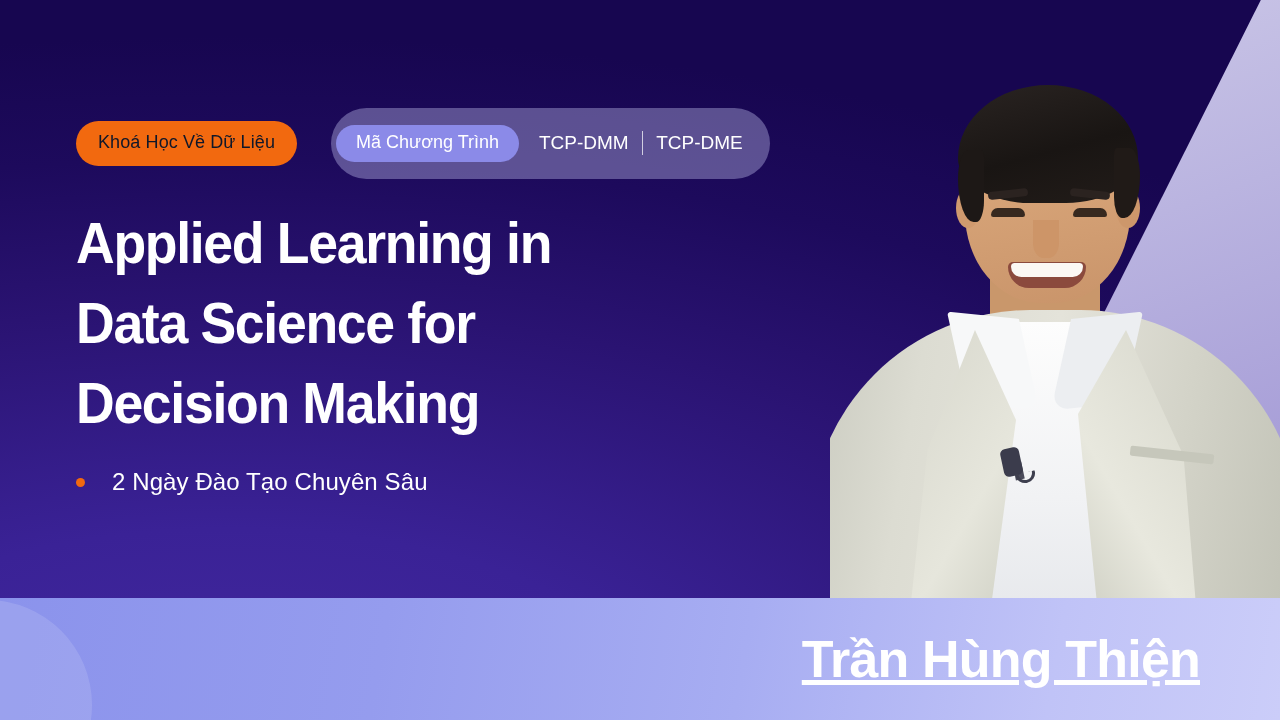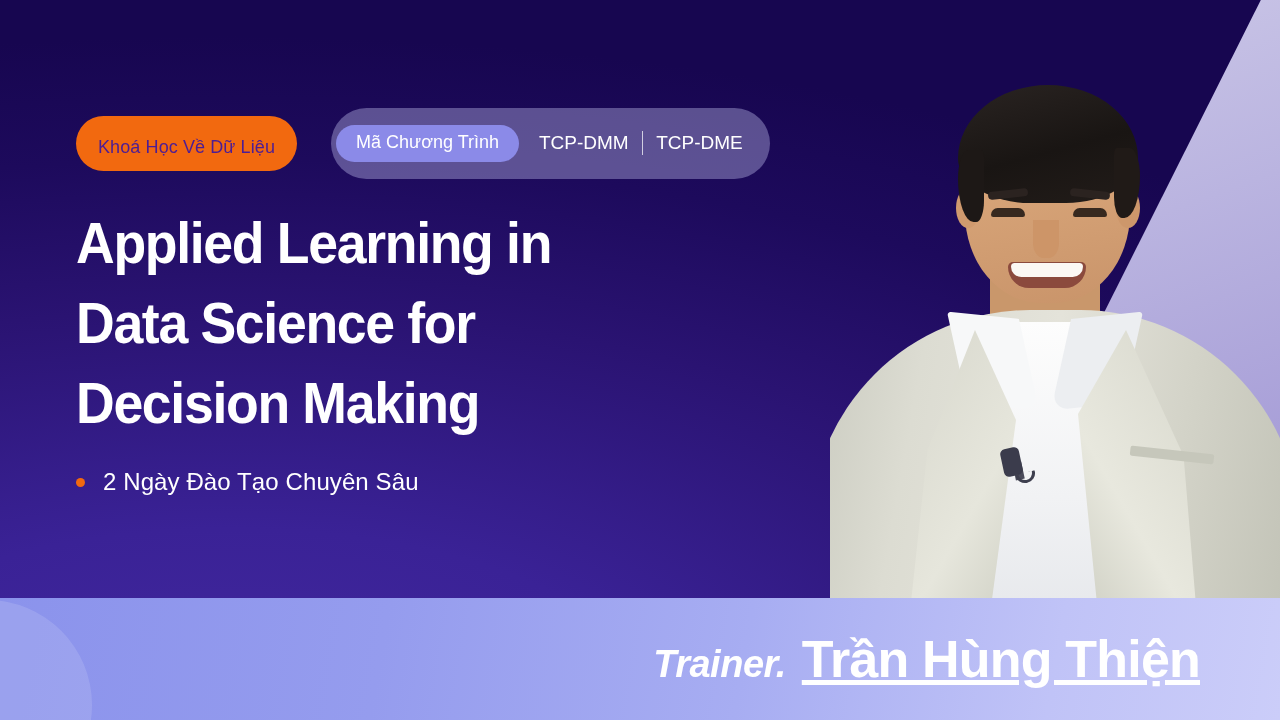--- a/index.html
+++ b/index.html
@@ -159,23 +159,23 @@
   }
 
   
   .badges {
     position:absolute; left:76px; top:108px;
     display:flex; align-items:center; gap:34px;
     z-index:5;
   }
   .badge-orange {
     background:#f2690f;
-    color:#4c1d95;
+    color:#0f172a;
     font-size:18px;
-    padding:21px 22px 13px;
+    padding:11px 22px 13px;
     border-radius:40px;
     white-space:nowrap;
     letter-spacing:.1px;
   }
   .code-pill {
     display:flex; align-items:center;
     background:rgba(183,182,228,.42);
     border-radius:40px;
     padding:17px 5px;
     white-space:nowrap;
@@ -225,20 +225,21 @@
     white-space:nowrap;
   }
   .dot {
     width:9px; height:9px; border-radius:50%;
     background:#f2690f; flex:none;
   }
   .bullet-text {
     color:#ffffff;
     font-size:24px;
     letter-spacing:.1px;
+    margin-left:9px;
   }
 
   
   .bottombar {
     position:absolute; left:0; bottom:0;
     width:1280px; height:122px;
     background:linear-gradient(100deg,#8b93ec 0%, #959cee 30%, #a7adf2 58%, #c0c3f7 82%, #cbcdf9 100%);
     z-index:6;
     overflow:hidden;
   }
@@ -325,18 +326,17 @@
   <div class="bullets">
     <div class="bullet-row">
       <span class="dot"></span>
       <span class="bullet-text">2 Ngày Đào Tạo Chuyên Sâu</span>
     </div>
   </div>
 
   <div class="bottombar">
     <div class="bar-circle"></div>
     <div class="trainer-line">
-      <span class="trainer-label">Trainer.</span>
       <span class="trainer-name">Trần Hùng Thiện</span>
     </div>
   </div>
 
 </div>
 
 </body></html>

